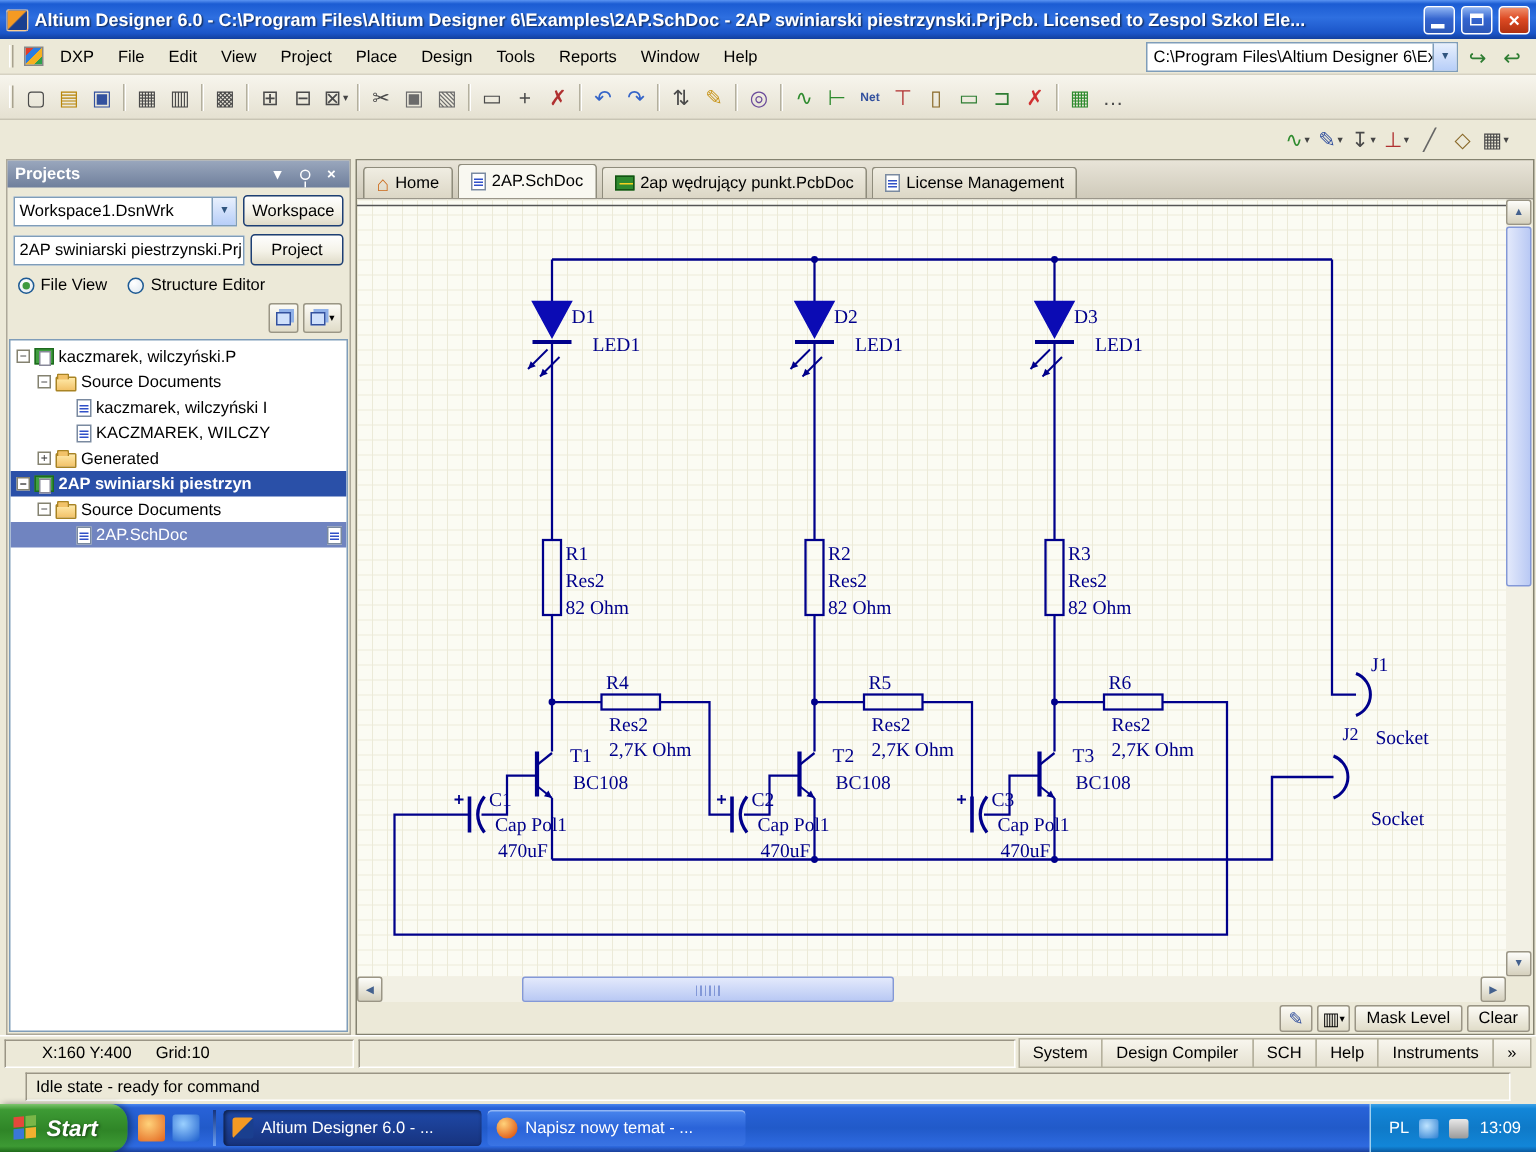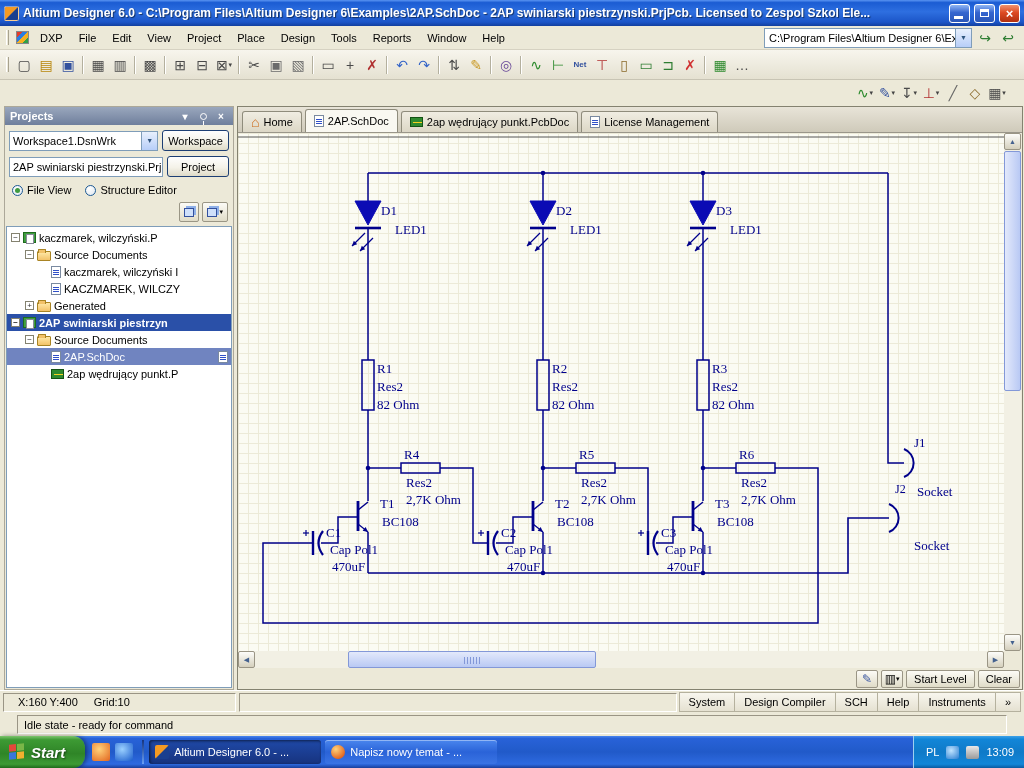--- a/index.html
+++ b/index.html
@@ -92,21 +92,21 @@
 #vthumb{position:absolute;left:0;top:18px;width:17px;height:240px;background:linear-gradient(90deg,#e3e9fb,#b9c9f4);border:1px solid #8398d8;border-radius:2px}
 #hthumb{position:absolute;left:110px;top:0;width:248px;height:17px;background:linear-gradient(180deg,#e3e9fb,#b9c9f4);border:1px solid #8398d8;border-radius:2px}
 #hthumb::after{content:'';position:absolute;left:50%;top:5px;margin-left:-8px;width:16px;height:7px;background:repeating-linear-gradient(90deg,#8398d8 0 1px,transparent 1px 3px)}
 #editor-bottom{position:absolute;left:0;top:561px;width:784px;height:21px;display:flex;align-items:center;justify-content:flex-end;gap:3px;padding-right:2px;background:#ece9d8}
 .eb-icon{height:18px;min-width:22px;border:1px solid #9a9585;border-radius:2px;background:linear-gradient(180deg,#fcfbf6,#e0dcc8);display:inline-flex;align-items:center;justify-content:center;font-size:12px}
 .eb-btn{height:18px;border:1px solid #9a9585;border-radius:2px;background:linear-gradient(180deg,#fcfbf6,#e0dcc8);padding:0 7px;font-family:inherit;font-size:11px}
 
 
 #status-row{position:absolute;left:0;top:690px;width:100%;height:23px;background:#ece9d8;border-top:1px solid #fff;display:flex;align-items:center;padding:0 3px;gap:3px}
 .sunken{border:1px solid;border-color:#9a9585 #fff #fff #9a9585}
-#coords-box{width:233px;height:19px;display:flex;align-items:center;padding:0 14px;gap:16px;flex:0 0 auto}
+#coords-box{width:233px;height:19px;display:flex;align-items:center;padding:0 24px;gap:16px;flex:0 0 auto}
 #status-mid{flex:1;height:19px}
 #status-panels{display:flex;height:20px;flex:0 0 auto}
 .status-btn{border:1px solid #b5b19e;background:linear-gradient(180deg,#f8f6ee,#e5e1d1);padding:0 9px;display:flex;align-items:center;margin-left:-1px}
 #message-row{position:absolute;left:0;top:713px;width:100%;height:23px;background:#ece9d8;padding:2px 17px}
 #message-box{width:100%;height:19px;display:flex;align-items:center;padding:0 6px}
 
 
 #taskbar{position:absolute;left:0;top:736px;width:100%;height:32px;display:flex;align-items:center;
  background:linear-gradient(180deg,#4a86ee 0%,#2862d8 8%,#215ac9 50%,#2e6ae0 88%,#1a3f9a 100%)}
 #start-button{height:32px;display:flex;align-items:center;gap:6px;padding:0 20px 0 9px;flex:0 0 auto;
@@ -384,25 +384,20 @@
       <div class="tree-row" style="padding-left: 18px;">
         <span class="expand">−</span>
         <span class="ic ic-folder"></span>
         <span class="lbl">Source Documents</span>
       </div>
       <div class="tree-row sel-soft" style="padding-left: 32px;">
         <span class="indent-sp"></span>
         <span class="ic ic-sheet"></span>
         <span class="lbl">2AP.SchDoc</span>
         <span class="ic ic-sheet open-ind"></span>
-      </div>
-      <div class="tree-row" style="padding-left: 32px;">
-        <span class="indent-sp"></span>
-        <span class="ic ic-board"></span>
-        <span class="lbl">2ap wędrujący punkt.P</span>
       </div>
     </div>
 </div>
 
 <div id="editor">
   <div id="tabbar">
       <div class="tab">
         <span class="ic ic-home">⌂</span>
         <span>Home</span>
       </div>
@@ -555,21 +550,21 @@
   </div>
   <div id="hscroll">
     <div class="sb-arrow" style="left:0;top:0">◀</div>
     <div id="hthumb"></div>
     <div class="sb-arrow" style="right:0;top:0">▶</div>
   </div>
   <div id="sb-corner"></div>
   <div id="editor-bottom">
     <span class="eb-icon" style="color:#33519e">✎</span>
     <span class="eb-icon">▥<span style="font-size:7px">▾</span></span>
-    <button class="eb-btn">Start Level</button>
+    <button class="eb-btn">Mask Level</button>
     <button class="eb-btn">Clear</button>
   </div>
 </div>
 
 <div id="status-row">
   <div id="coords-box" class="sunken">
     <span>X:160 Y:400</span>
     <span>Grid:10</span>
   </div>
   <div id="status-mid" class="sunken"></div>

